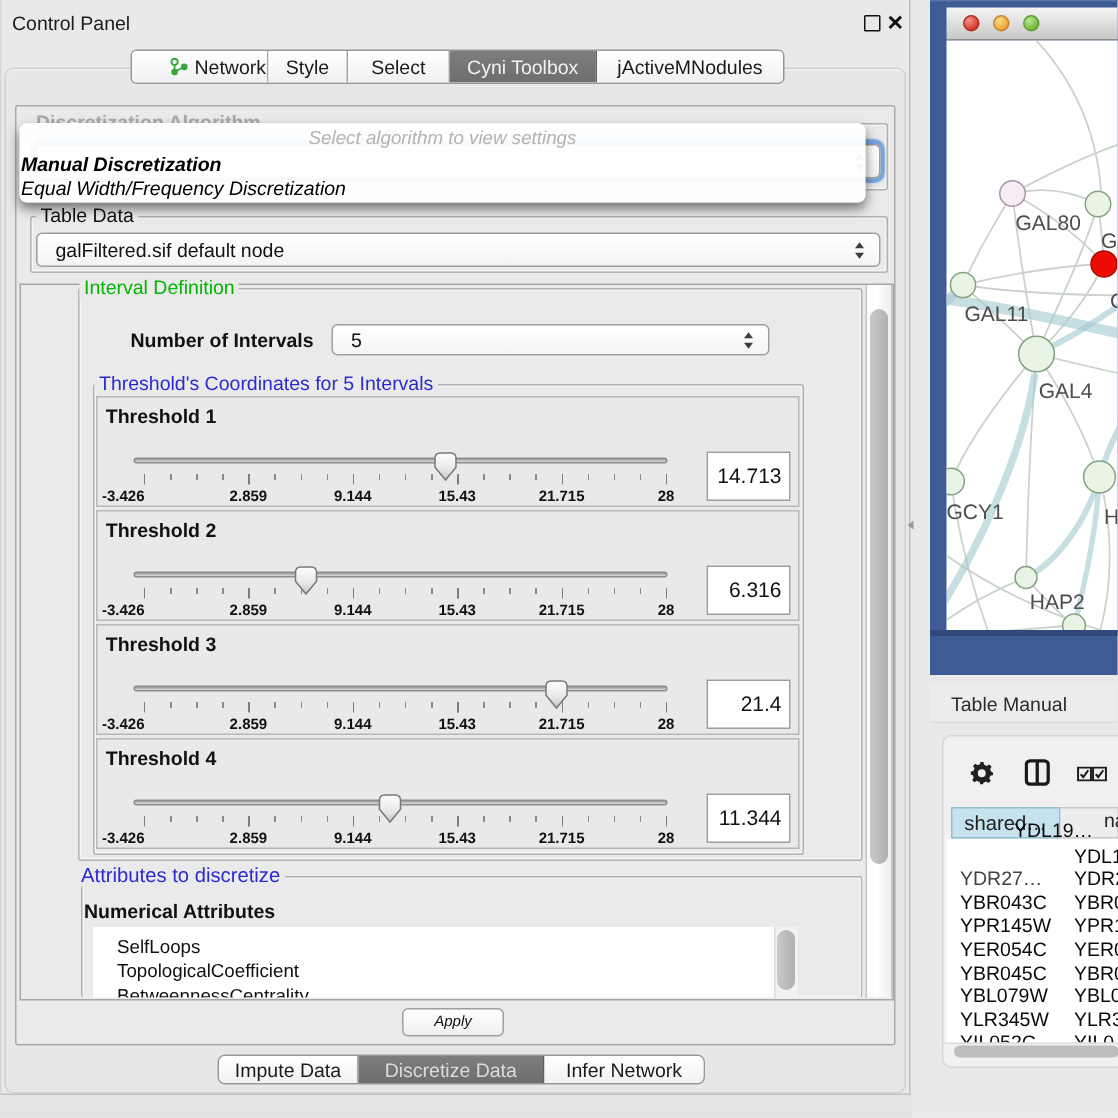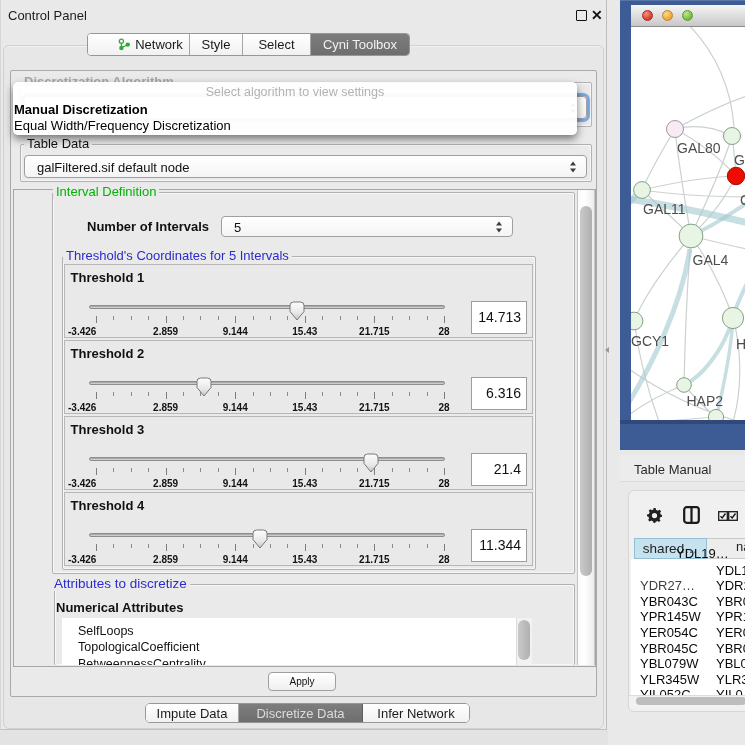--- a/index.html
+++ b/index.html
@@ -1,18 +1,18 @@
 <!DOCTYPE html>
 <html><head>
 <meta charset="utf-8">
 <style>
   html,body{margin:0;padding:0;width:745px;height:745px;overflow:hidden;
     font-family:"Liberation Sans",sans-serif;background:#e9e9e9;}
   *{box-sizing:border-box;}
-  .abs{position:absolute;}
+  .abs{position:absolute;font-style:italic;}
   
   #cp{position:absolute;left:0;top:0;width:607px;height:730px;background:#e9e9e9;
       border-right:1px solid #bdbdbd;border-bottom:1px solid #c2c2c2;border-left:1px solid #d6d6d6;}
   #belowcp{position:absolute;left:0;top:730px;width:608px;height:15px;background:#e3e3e3;}
   #cptitle{position:absolute;left:8px;top:8px;font-size:13px;color:#1c1c1c;}
   .winbtn{position:absolute;top:9px;color:#111;}
   
   .seg{position:absolute;display:flex;background:#fff;border:1px solid #979797;border-radius:4px;
        overflow:hidden;font-size:13px;color:#1a1a1a;}
   .seg .s{display:flex;align-items:center;justify-content:center;white-space:nowrap;
@@ -73,30 +73,31 @@
 <div id="cp"></div>
 <div id="belowcp"></div>
 <div id="cptitle">Control Panel</div>
 <div class="winbtn" style="left:576px;top:10px;width:11px;height:11px;border:1.6px solid #111;border-radius:1px;"></div>
 <div class="winbtn" style="left:591px;top:7px;font-size:14px;font-weight:bold;">✕</div>
 
 <div id="panel1"></div>
 <div id="panel2"></div>
 
 <div class="seg" style="left:87px;top:33px;height:23px;">
-  <div class="s" style="width:102px;padding-left:24px;"><svg width="13" height="13" viewBox="0 0 13 13" style="margin-right:4px;">
+  <div class="s" style="width:91px;padding-left:24px;"><svg width="13" height="13" viewBox="0 0 13 13" style="margin-right:4px;">
         <circle cx="3.4" cy="3.2" r="2.1" fill="none" stroke="#2faa38" stroke-width="1.3"></circle>
         <circle cx="3.4" cy="10" r="2.2" fill="#2faa38"></circle>
         <circle cx="9.8" cy="6.6" r="2.2" fill="#2faa38"></circle>
         <line x1="3.4" y1="5" x2="3.4" y2="8" stroke="#2faa38" stroke-width="1.2"></line>
         <line x1="5" y1="9" x2="8.5" y2="7.2" stroke="#2faa38" stroke-width="1.2"></line>
       </svg>Network</div>
   <div class="s" style="width:53px;">Style</div>
   <div class="s" style="width:68px;">Select</div>
   <div class="s dark" style="width:98px;">Cyni Toolbox</div>
+  <div class="s" style="width:124px;">jActiveMNodules</div>
 </div>
 
 <div class="group" style="left:20px;top:82px;width:572px;height:45px;"></div>
 <div class="gtitle" style="left:21px;top:74px;color:#a8a8a8;font-weight:bold;">Discretization Algorithm</div>
 <div class="combo" style="left:24px;top:96px;width:563px;height:23px;box-shadow:0 0 1px 3px rgba(88,148,216,.8);">
   <div class="arr"></div>
 </div>
 
 <div class="group" style="left:20px;top:144px;width:572px;height:38px;"></div>
 <div class="gtitle" style="left:24px;top:136px;color:#111;text-align:right;">Table Data</div>

